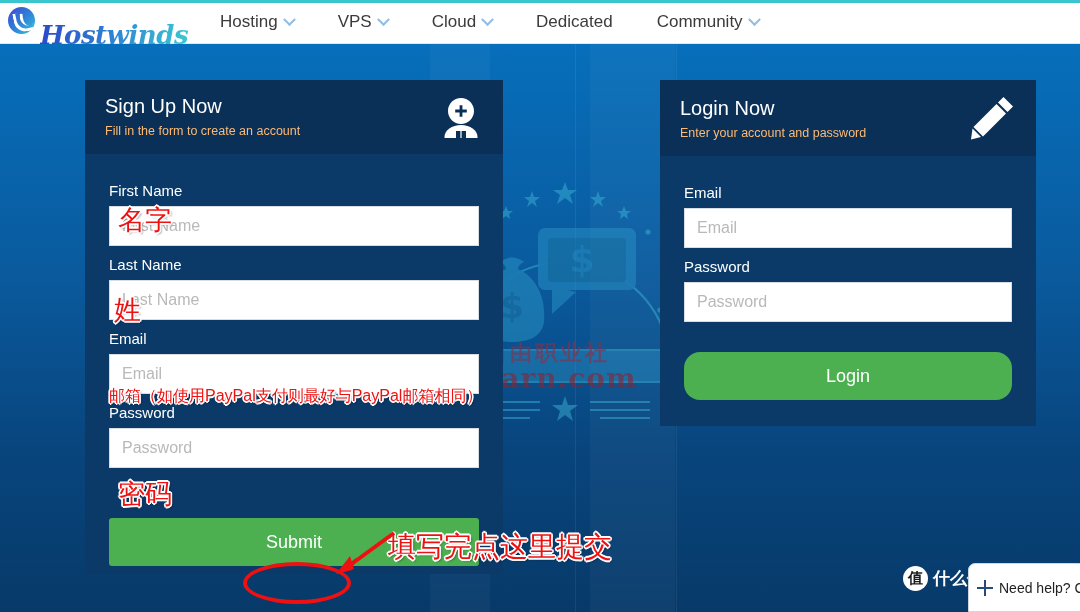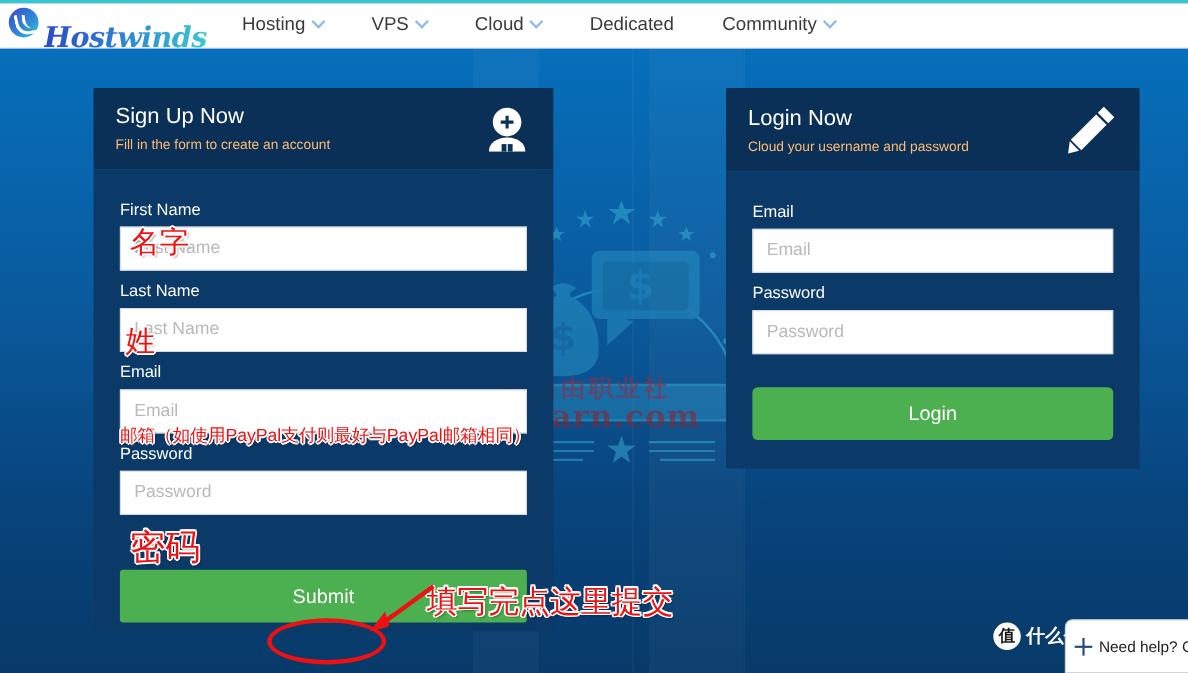--- a/index.html
+++ b/index.html
@@ -142,21 +142,21 @@
     background: #ffffff;
     border: 1px solid #d8dde2;
     display: flex; align-items: center;
     padding: 0 12px;
     font-size: 16px; color: #b9b9b9;
     position: relative;
   }
   .btn-green {
     width: 100%; height: 48px;
     background: #4caf50;
-    border: none; border-radius: 5px;
+    border: none; border-radius: 16px;
     color: #ffffff; font-size: 18px;
     font-family: "Liberation Sans", sans-serif;
     cursor: pointer;
     display: flex; align-items: center; justify-content: center;
   }
   .btn-submit {
     border-radius: 3px;
   }
 
   
@@ -174,21 +174,21 @@
     text-shadow:
        1.6px 0 0 #fff, -1.6px 0 0 #fff, 0 1.6px 0 #fff, 0 -1.6px 0 #fff,
        1.2px 1.2px 0 #fff, -1.2px 1.2px 0 #fff, 1.2px -1.2px 0 #fff, -1.2px -1.2px 0 #fff,
        2px 2px 2px rgba(0,0,0,0.35);
     white-space: nowrap;
     pointer-events: none;
   }
   #anno-first { left: 118px; top: 202px; font-size: 27px; }
   #anno-last  { left: 114px; top: 292px; font-size: 27px; }
   #anno-email { left: 109px; top: 386px; font-size: 16px; }
-  #anno-pass  { left: 118px; top: 476px; font-size: 32px; }
+  #anno-pass  { left: 118px; top: 476px; font-size: 27px; }
   #anno-submit{ left: 388px; top: 528px; font-size: 28px; }
 
   .red-ellipse {
     position: absolute;
     left: 243px; top: 562px;
     width: 108px; height: 42px;
     border: 4px solid #ee1111;
     border-radius: 50%;
     pointer-events: none;
   }
@@ -373,21 +373,21 @@
 
       <div style="height:50px"></div>
       <button class="btn-green btn-submit">Submit</button>
     </div>
   </div>
 
   <div class="card" id="login-card">
     <div class="card-head">
       <div>
         <div class="card-title">Login Now</div>
-        <div class="card-sub">Cloud your username and password</div>
+        <div class="card-sub">Enter your account and password</div>
       </div>
       <svg width="46" height="46" viewBox="0 0 46 46">
         <g fill="#ffffff">
           <path d="M33.5 3 L43 12.5 L37.5 18 L28 8.5 Z"></path>
           <path d="M26.5 10 L36 19.5 L13 42.5 L3.5 33 Z"></path>
           <path d="M2.5 34.5 L11 43 L1 45.5 Z"></path>
         </g>
       </svg>
     </div>
     <div class="card-body">

